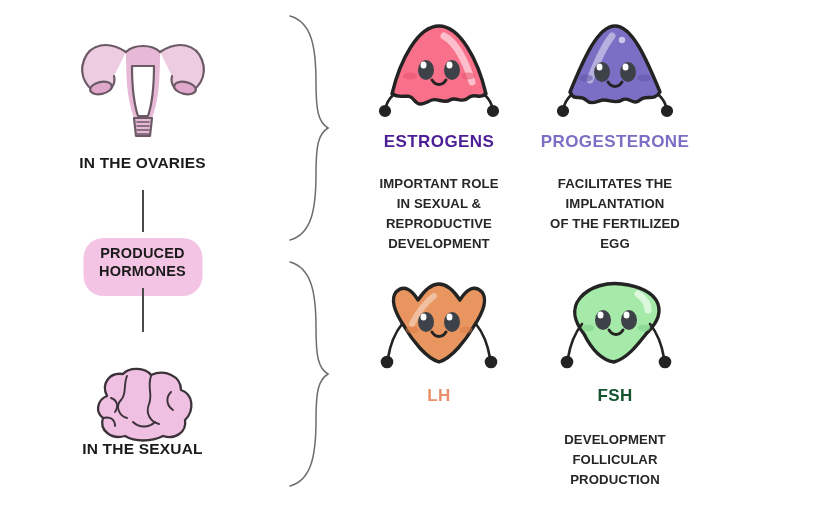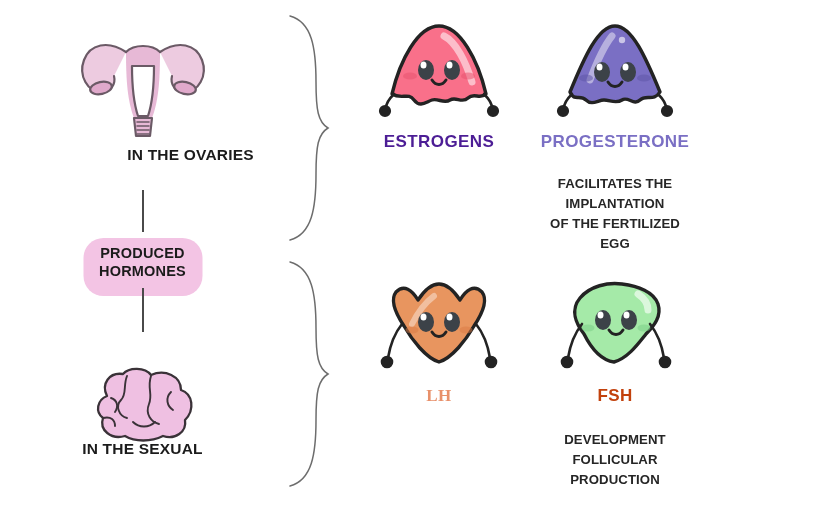--- a/index.html
+++ b/index.html
@@ -32,21 +32,21 @@
 
   .organ-caption {
     position: absolute;
     left: 0; width: 285px;
     text-align: center;
     font-size: 15.5px;
     font-weight: 700;
     letter-spacing: .2px;
     color: #1b1b1b;
   }
-  #ovaries-caption { top: 146px; padding-left: 48px; }
+  #ovaries-caption { top: 154px; }
   #brain-caption   { top: 440px; }
 
   .stem {
     position: absolute;
     left: 50%;
     width: 2px;
     background: #4a4a4a;
     transform: translateX(-50%);
   }
   #stem-top    { top: 190px; height: 42px; }
@@ -190,20 +190,24 @@
           </g>
           <path d="M58 60 C62 66 68 66 72 60" fill="none" stroke-width="3"></path>
           <path d="M20 74 C14 80 12 84 12 88" fill="none" stroke-width="2.6"></path>
           <path d="M110 74 C116 80 118 84 118 88" fill="none" stroke-width="2.6"></path>
           <circle cx="11" cy="91" r="4.4" fill="#232323"></circle>
           <circle cx="119" cy="91" r="4.4" fill="#232323"></circle>
         </g>
       </svg>
     </div>
     <div class="hormone-name" style="color:#4c1d95;">ESTROGENS</div>
+    <div class="hormone-desc">IMPORTANT ROLE
+IN SEXUAL &amp;
+REPRODUCTIVE
+DEVELOPMENT</div>
   </div>
 
   <div class="card" id="card-progesterone">
     <div class="blob-slot">
       <svg width="130" height="98" viewBox="0 0 130 98">
         <g stroke="#232323" stroke-width="3.4" stroke-linecap="round" stroke-linejoin="round">
           <path d="M65 6 C82 6 96 38 110 72 C104 82 96 74 90 80 C84 86 78 76 72 80
                    C66 84 60 80 54 80 C48 80 42 86 36 80 C30 74 24 82 20 72
                    C34 38 48 6 65 6 Z" fill="#7a6fc4"></path>
           <path d="M62 16 C54 26 46 44 40 60" fill="none" stroke="#ffffff" stroke-opacity=".45" stroke-width="7"></path>
@@ -248,21 +252,21 @@
             <ellipse cx="92" cy="56" rx="6.5" ry="3.4" fill="#d97a44" opacity=".5"></ellipse>
           </g>
           <path d="M58 58 C62 64 68 64 72 58" fill="none" stroke-width="3"></path>
           <path d="M28 50 C20 60 16 72 14 84" fill="none" stroke-width="2.6"></path>
           <path d="M102 50 C110 60 114 72 116 84" fill="none" stroke-width="2.6"></path>
           <circle cx="13" cy="88" r="4.6" fill="#232323"></circle>
           <circle cx="117" cy="88" r="4.6" fill="#232323"></circle>
         </g>
       </svg>
     </div>
-    <div class="hormone-name" style="color:#e8906a;font-family:Liberation Serif, serif;">LH</div>
+    <div class="hormone-name" style="color:#e8906a;">LH</div>
   </div>
 
   <div class="card" id="card-fsh">
     <div class="blob-slot">
       <svg width="130" height="98" viewBox="0 0 130 98">
         <g stroke="#232323" stroke-width="3.4" stroke-linecap="round" stroke-linejoin="round">
           <path d="M30 24 C40 12 58 8 72 10 C88 12 104 18 108 30
                    C112 42 104 52 96 60 C88 70 78 84 64 88
                    C50 86 40 72 34 60 C26 50 20 36 30 24 Z" fill="#a5eaa8"></path>
           <path d="M88 20 C94 24 98 30 98 36" fill="none" stroke="#ffffff" stroke-opacity=".6" stroke-width="7"></path>
@@ -275,19 +279,19 @@
             <ellipse cx="94" cy="54" rx="6.5" ry="3.4" fill="#7fd08a" opacity=".6"></ellipse>
           </g>
           <path d="M59 56 C63 62 69 62 73 56" fill="none" stroke-width="3"></path>
           <path d="M32 50 C24 60 20 72 18 84" fill="none" stroke-width="2.6"></path>
           <path d="M100 50 C108 60 112 72 114 84" fill="none" stroke-width="2.6"></path>
           <circle cx="17" cy="88" r="4.6" fill="#232323"></circle>
           <circle cx="115" cy="88" r="4.6" fill="#232323"></circle>
         </g>
       </svg>
     </div>
-    <div class="hormone-name" style="color:#c2410c;">FSH</div>
+    <div class="hormone-name" style="color:#14532d;">FSH</div>
     <div class="hormone-desc desc-tight">DEVELOPMENT
 FOLLICULAR
 PRODUCTION</div>
   </div>
 
 </div>
 
 </body></html>

